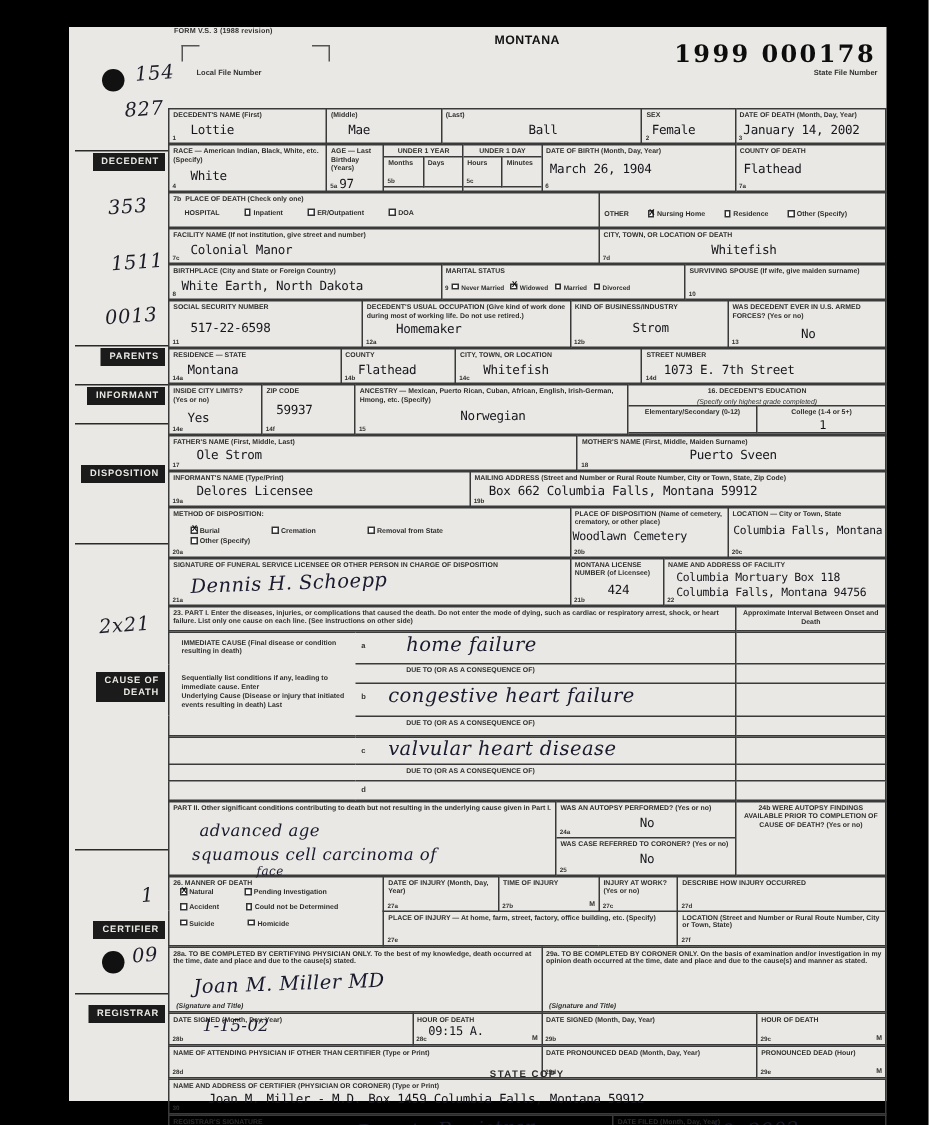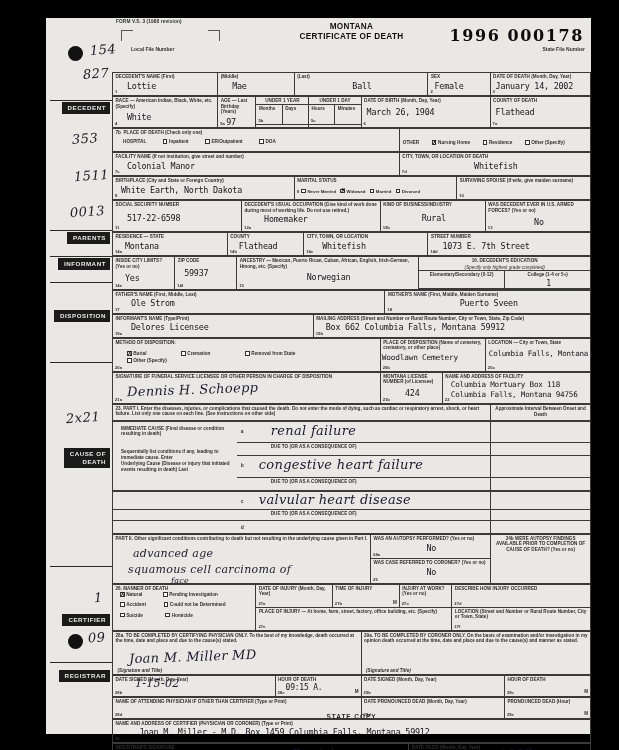--- a/index.html
+++ b/index.html
@@ -121,23 +121,22 @@
   <div class="form">
 
     <div class="hdr">
       <div class="formno">FORM V.S. 3 (1988 revision)</div>
       <div class="corner tl"></div>
       <div class="corner tr"></div>
       <div class="lfn">Local File Number</div>
       <div class="sfn">State File Number</div>
       <div class="title">
         <div class="t1">MONTANA</div>
-        <div class="t2">CERTIFICATE OF DEATH</div>
       </div>
-      <div class="statefile">1996 000178</div>
+      <div class="statefile">1999 000178</div>
     </div>
 
     <table class="grid">
       <tbody>
           <tr>
         <td style="width:22%">
               <div class="cell">
           <div class="cap">DECEDENT'S NAME (First)</div>
           <div class="val">Lottie</div>
           <div class="num">1</div>
@@ -345,21 +344,21 @@
         <td style="width:29%">
               <div class="cell t">
           <div class="cap">DECEDENT'S USUAL OCCUPATION (Give kind of work done during most of working life. Do not use retired.)</div>
           <div class="val" style="padding-left:22px;padding-top:1px">Homemaker</div>
           <div class="num">12a</div>
               </div>
             </td>
         <td style="width:22%">
               <div class="cell t">
           <div class="cap">KIND OF BUSINESS/INDUSTRY</div>
-          <div class="val c" style="padding-top:5px">Rural</div>
+          <div class="val c" style="padding-top:5px">Strom</div>
           <div class="num">12b</div>
               </div>
             </td>
         <td style="width:22%">
               <div class="cell t">
           <div class="cap">WAS DECEDENT EVER IN U.S. ARMED FORCES? (Yes or no)</div>
           <div class="val c" style="padding-top:4px">No</div>
           <div class="num">13</div>
               </div>
             </td>
@@ -579,21 +578,21 @@
         <td style="width:26%;border-right:0" rowspan="4">
           <div style="height:68px;position:relative">
             <div class="cap" style="padding:4px 2px 0 8px;font-weight:bold">IMMEDIATE CAUSE (Final disease or condition resulting in death)</div>
             <div class="cap" style="padding:12px 2px 0 8px">Sequentially list conditions if any, leading to immediate cause. Enter</div>
             <div class="cap" style="padding:1px 2px 0 8px">Underlying Cause (Disease or injury that initiated events resulting in death) Last</div>
           </div>
             </td>
         <td style="width:53%;border-left:0">
               <div style="height:17px;position:relative">
           <div class="num" style="left:4px;top:6px;bottom:auto;font-size:5px">a</div>
-          <div class="scrawl" style="left:34px; top:1px;">renal failure</div>
+          <div class="scrawl" style="left:34px; top:1px;">home failure</div>
               </div>
             </td>
         <td style="width:21%" rowspan="1">
               <div style="height:17px">
           <div class="val c"></div>
               </div>
             </td>
       </tr>
       <tr>
         <td style="border-left:0;border-top:0">

